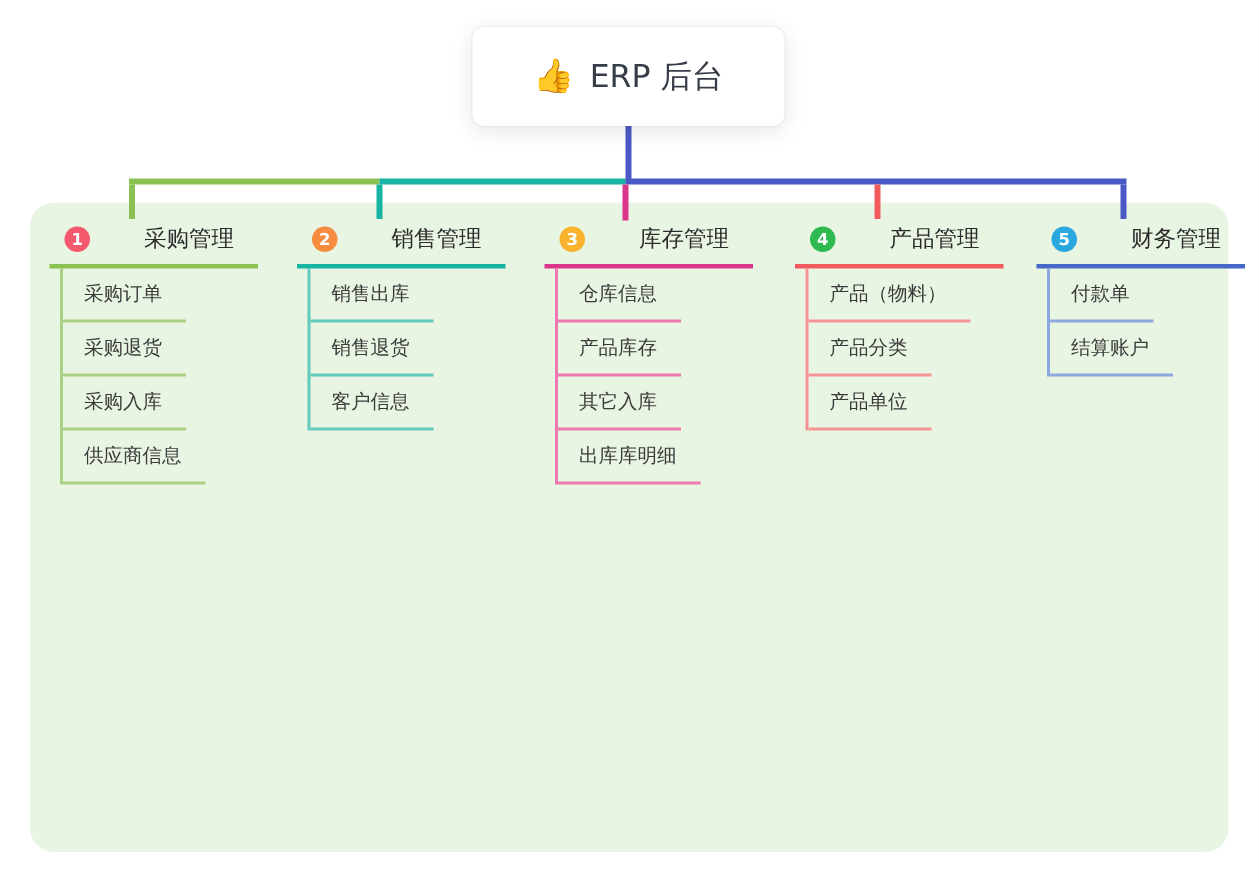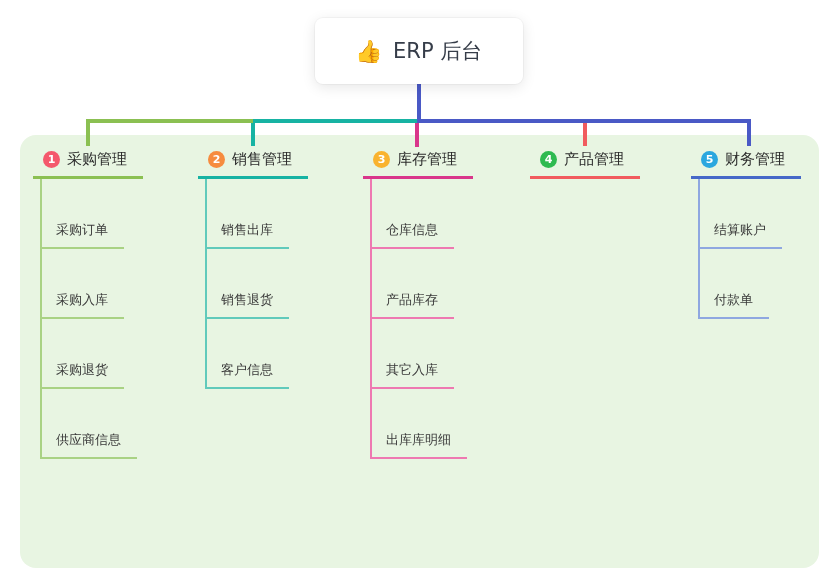--- a/index.html
+++ b/index.html
@@ -12,23 +12,23 @@
     display:flex;align-items:center;justify-content:center;gap:10px;font-size:21px;color:#363d49;z-index:3;}
   .root-node .emoji{font-size:22px;}
 
   .line{position:absolute;z-index:2;}
 
   .branch{position:absolute;top:143px;z-index:2;}
   .branch-header{display:flex;align-items:center;gap:7px;height:33px;padding:0 16px 0 10px;
     border-bottom:3px solid var(--c);width:max-content;cursor:default;}
   .badge{width:17px;height:17px;border-radius:50%;background:var(--badge);color:#fff;font-size:11px;
     font-weight:bold;display:flex;align-items:center;justify-content:center;flex:none;line-height:1;}
-  .btitle{font-size:15px;color:#2b2b2b;white-space:nowrap;}
+  .btitle{font-size:15px;color:#2b2b2b;white-space:nowrap;margin-left:29px;}
   .children{margin:0 0 0 7px;padding:0;list-style:none;border-left:2px solid var(--lc);}
-  .child{height:70px;display:flex;align-items:flex-end;padding:0 16px 8px 14px;border-bottom:2px solid var(--lc);
+  .child{height:36px;display:flex;align-items:flex-end;padding:0 16px 8px 14px;border-bottom:2px solid var(--lc);
     width:max-content;box-sizing:border-box;font-size:13px;color:#3a3a3a;white-space:nowrap;}
 </style>
 </head>
 <body>
 
 <div class="canvas">
 
   <div class="panel" style="background-color: rgb(232, 245, 226);"></div>
 
   <div class="line" style="left: 417px; top: 84px; width: 4px; height: 37px; background-color: rgb(74, 89, 198);"></div>
@@ -46,22 +46,22 @@
     <span>ERP 后台</span>
   </div>
 
   <div class="branch" style="left: 33px; --c: #8bc052; --lc: #a9d284; --badge: #f4586c;">
     <div class="branch-header">
       <span class="badge">1</span>
       <span class="btitle">采购管理</span>
     </div>
     <ul class="children">
       <li class="child">采购订单</li>
+      <li class="child">采购退货</li>
       <li class="child">采购入库</li>
-      <li class="child">采购退货</li>
       <li class="child">供应商信息</li>
     </ul>
   </div>
 
   <div class="branch" style="left: 198px; --c: #17b3a3; --lc: #61cabb; --badge: #f68c3f;">
     <div class="branch-header">
       <span class="badge">2</span>
       <span class="btitle">销售管理</span>
     </div>
     <ul class="children">
@@ -82,26 +82,31 @@
       <li class="child">其它入库</li>
       <li class="child">出库库明细</li>
     </ul>
   </div>
 
   <div class="branch" style="left: 530px; --c: #f15b5e; --lc: #f49393; --badge: #2eba50;">
     <div class="branch-header">
       <span class="badge">4</span>
       <span class="btitle">产品管理</span>
     </div>
+    <ul class="children">
+      <li class="child">产品（物料）</li>
+      <li class="child">产品分类</li>
+      <li class="child">产品单位</li>
+    </ul>
   </div>
 
   <div class="branch" style="left: 691px; --c: #4668c8; --lc: #8fa7e0; --badge: #2ba7df;">
     <div class="branch-header">
       <span class="badge">5</span>
       <span class="btitle">财务管理</span>
     </div>
     <ul class="children">
+      <li class="child">付款单</li>
       <li class="child">结算账户</li>
-      <li class="child">付款单</li>
     </ul>
   </div>
 
 </div>
 
 </body></html>

